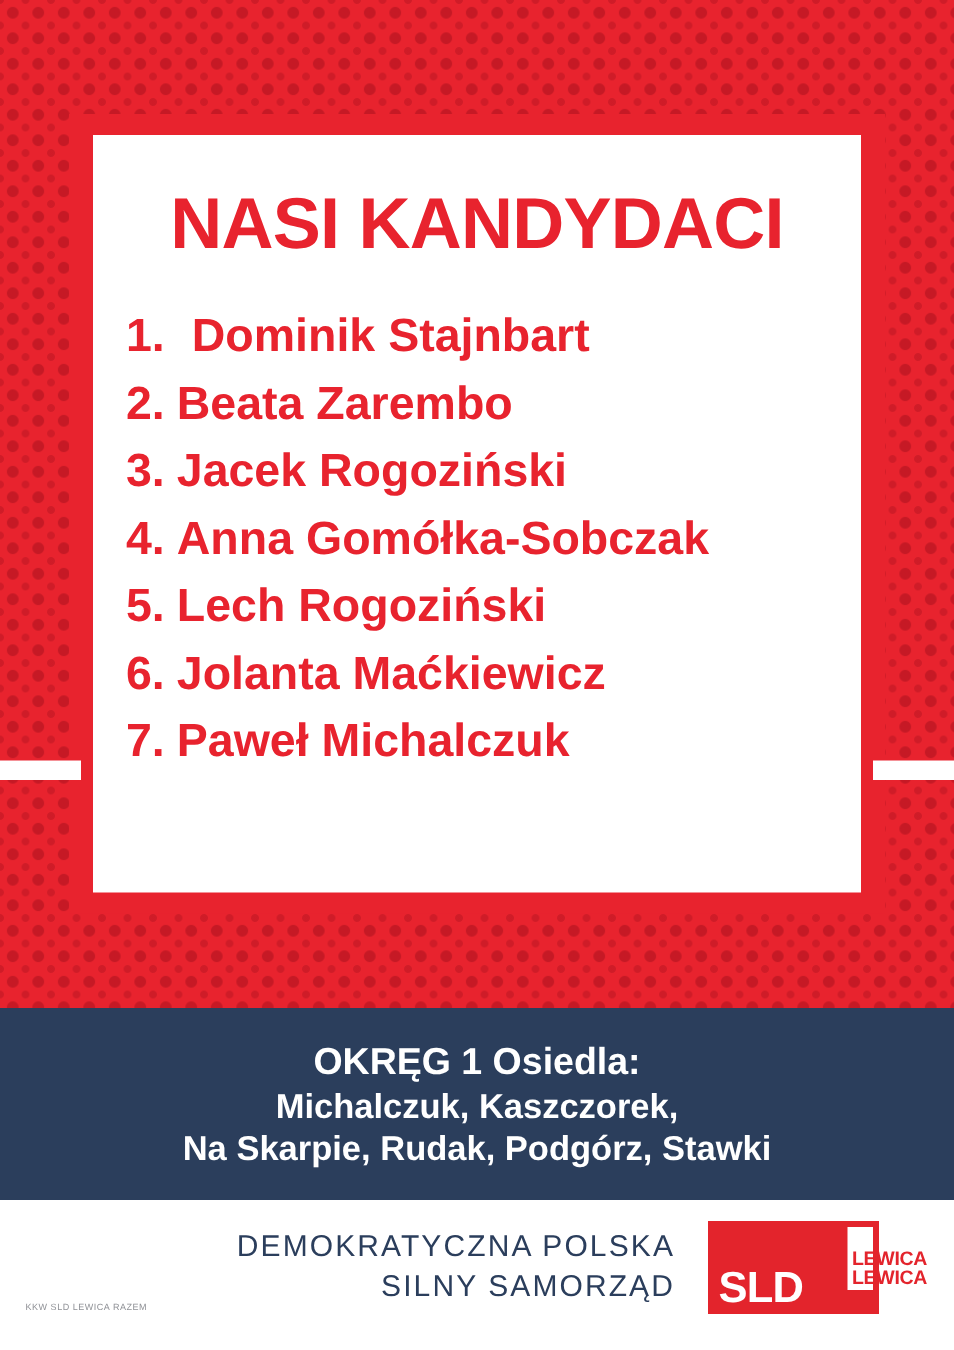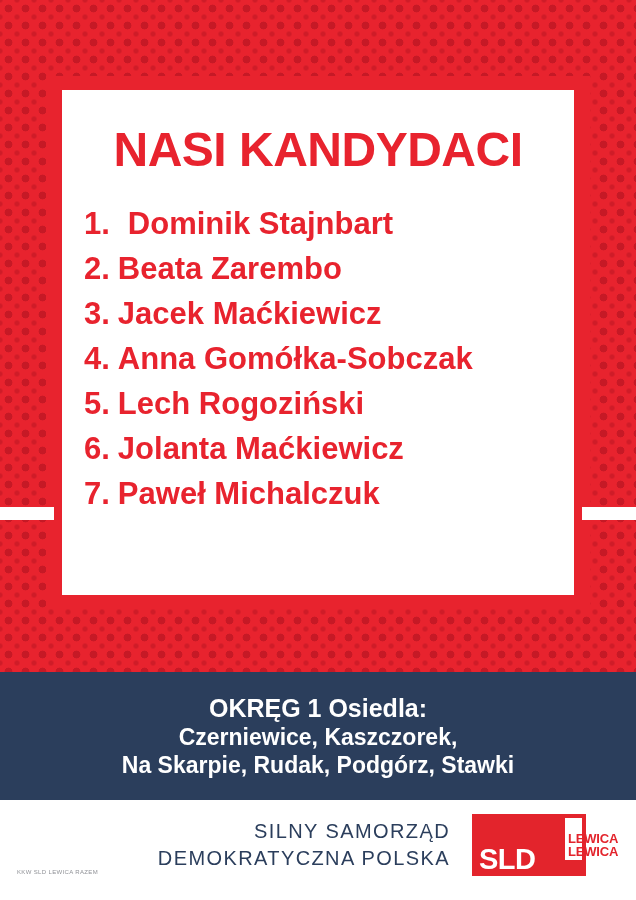--- a/index.html
+++ b/index.html
@@ -226,21 +226,21 @@
       <li class="candidate">
         <span class="cand-num wide">1.</span>
         <span class="cand-name">Dominik Stajnbart</span>
       </li>
       <li class="candidate">
         <span class="cand-num">2.</span>
         <span class="cand-name">Beata Zarembo</span>
       </li>
       <li class="candidate">
         <span class="cand-num">3.</span>
-        <span class="cand-name">Jacek Maćkiewicz</span>
+        <span class="cand-name">Jacek Rogoziński</span>
       </li>
       <li class="candidate">
         <span class="cand-num">4.</span>
         <span class="cand-name">Anna Gomółka-Sobczak</span>
       </li>
       <li class="candidate">
         <span class="cand-num">5.</span>
         <span class="cand-name">Lech Rogoziński</span>
       </li>
       <li class="candidate">
@@ -250,29 +250,29 @@
       <li class="candidate">
         <span class="cand-num">7.</span>
         <span class="cand-name">Paweł Michalczuk</span>
       </li>
     </ul>
 
   </div>
 
   <div class="district">
     <div class="district-line district-line-1">OKRĘG 1 Osiedla:</div>
-    <div class="district-line district-line-2">Czerniewice, Kaszczorek,</div>
+    <div class="district-line district-line-2">Michalczuk, Kaszczorek,</div>
     <div class="district-line district-line-3">Na Skarpie, Rudak, Podgórz, Stawki</div>
   </div>
 
   <div class="footer">
 
     <div class="slogan">
+      <div>DEMOKRATYCZNA POLSKA</div>
       <div>SILNY SAMORZĄD</div>
-      <div>DEMOKRATYCZNA POLSKA</div>
     </div>
 
     <div class="disclaimer">KKW SLD LEWICA RAZEM</div>
 
     <div class="logo">
       <div class="logo-left">
         <span class="logo-sld">SLD</span>
       </div>
       <div class="logo-right">
         <div class="logo-right-text">

